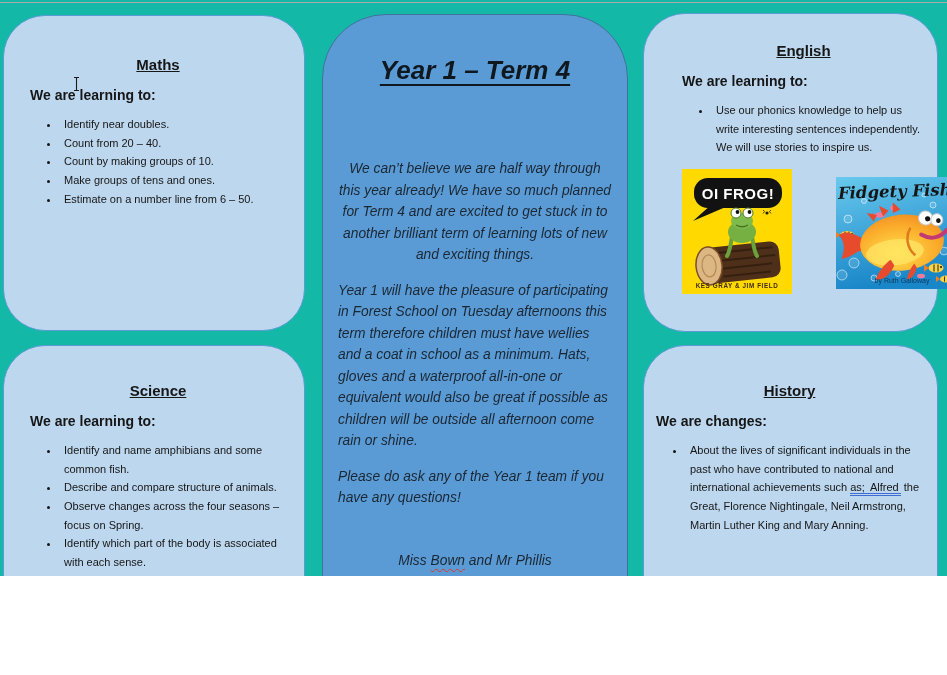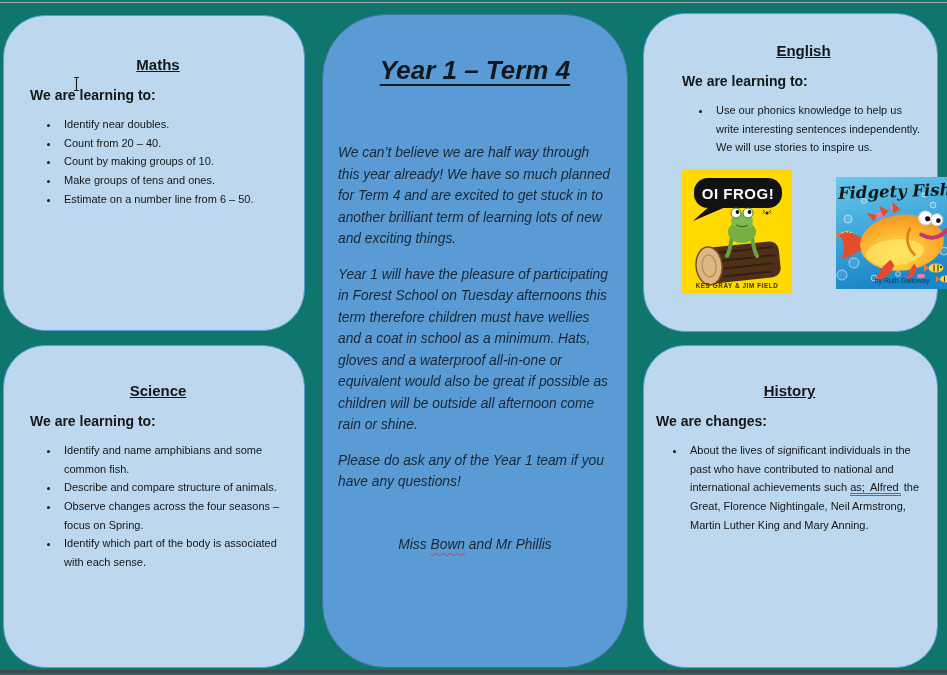--- a/index.html
+++ b/index.html
@@ -1,16 +1,16 @@
 <!DOCTYPE html>
 <html><head>
 <meta charset="utf-8">
 <style>
   html,body{margin:0;padding:0;}
-  .page{position:relative;width:947px;height:675px;background:#0f766e;overflow:hidden;
+  .page{position:relative;width:947px;height:576px;background:#14b8a6;overflow:hidden;
         font-family:"Liberation Sans","DejaVu Sans",sans-serif;}
   .hairline-top{position:absolute;left:0;top:2px;width:947px;height:1px;background:#ababab;}
   .hairline-bottom{position:absolute;left:0;top:670px;width:947px;height:3px;background:#474747;}
 
   .panel{position:absolute;box-sizing:border-box;}
   .light{background:#BDD7EE;border:1.4px solid #5B9BD5;border-radius:42px;color:#161616;}
   .dark{background:#5B9BD5;border:1.5px solid #41719C;border-radius:64px;color:#1A2733;}
 
   #maths-panel  {left:3px;  top:15px;  width:302px;height:316px;padding:14px 18px 0 26px;}
   #science-panel{left:3px;  top:345px; width:302px;height:323px;padding:10px 18px 0 26px;}
@@ -23,21 +23,21 @@
   #english-panel .ptitle{margin-top:20px;}
   #science-panel .ptitle,#history-panel .ptitle{}
   .intro{font-size:14px;font-weight:bold;margin:0 0 12px;}
   ul.blts{margin:0;padding-left:30px;font-size:11px;line-height:1.7;}
   ul.blts li{padding-left:4px;}
 
   .center-title{font-size:26px;font-weight:bold;text-decoration:underline;
                 text-decoration-thickness:2px;text-underline-offset:5px;
                 text-align:center;margin:40px 0 0;color:#10181f;}
   .cp{font-size:13.8px;line-height:21.5px;margin:14px 0;}
-  .cp.first{margin-top:56px;}
+  .cp.first{margin-top:72px;text-align:center;}
   .signoff{text-align:center;margin-top:44px;font-size:13.8px;}
 
   .wavy-red{text-decoration:underline wavy #D83A2E;text-decoration-thickness:1px;
             text-underline-offset:3px;}
   .grammar{border-bottom:3px double #3F6CD1;padding-right:2px;}
 
   .books{display:flex;gap:44px;margin-top:12px;margin-left:0;}
   .book{display:block;flex:none;}
   #book-fidgety{margin-top:8px;}
 

